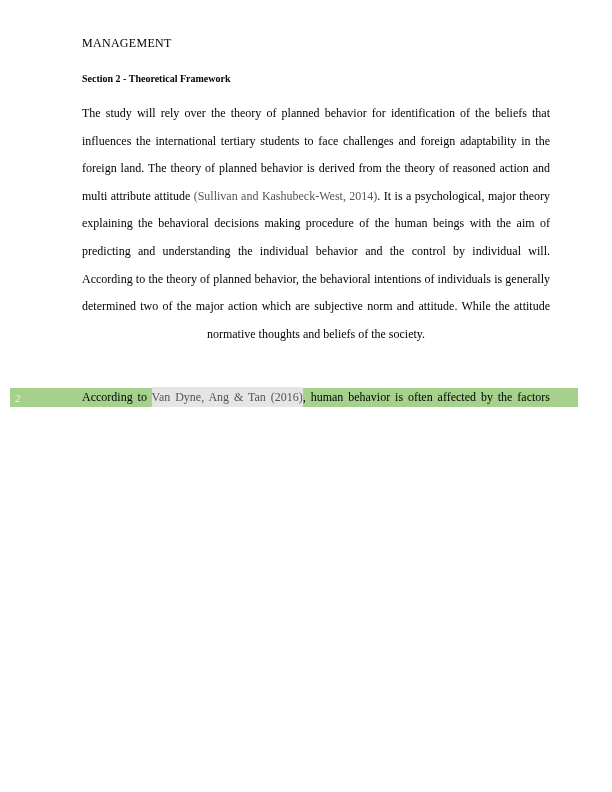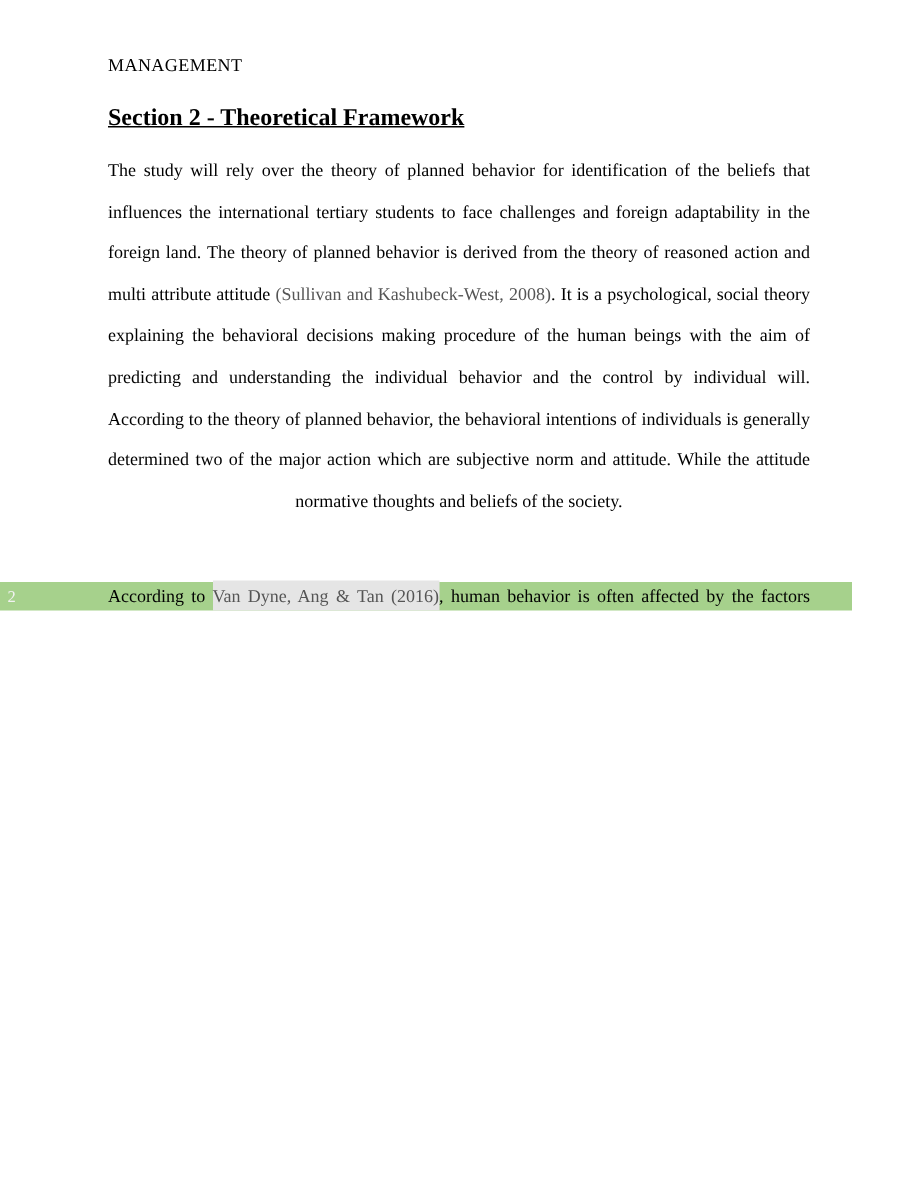--- a/index.html
+++ b/index.html
@@ -8,37 +8,37 @@
     background: #ffffff;
   }
   .page {
     position: relative;
     width: 568px;
     height: 792px;
     background: #ffffff;
     font-family: "Liberation Serif", "DejaVu Serif", serif;
     color: #000000;
     overflow: hidden;
+    margin-left: 10px;
   }
   .running-head {
     position: absolute;
     top: 37px;
     left: 72px;
     font-size: 12px;
     line-height: 12px;
     letter-spacing: 0.3px;
   }
   .section-heading {
     position: absolute;
     top: 73px;
     left: 72px;
-    font-size: 16px;
+    font-size: 10px;
     line-height: 12px;
     font-weight: bold;
-    text-decoration: underline;
   }
   .para1 {
     position: absolute;
     top: 100px;
     left: 72px;
     width: 468px;
     font-size: 12px;
     line-height: 27.6px;
   }
   .jline {
@@ -107,21 +107,21 @@
 <div class="page">
 
   <div class="running-head">MANAGEMENT</div>
 
   <div class="section-heading">Section 2 - Theoretical Framework</div>
 
   <div class="para1">
     <div class="jline">The study will rely over the theory of planned behavior for identification of the beliefs that</div>
     <div class="jline">influences the international tertiary students to face challenges and foreign adaptability in the</div>
     <div class="jline">foreign land. The theory of planned behavior is derived from the theory of reasoned action and</div>
-    <div class="jline"><span>multi attribute attitude </span><span class="cite">(Sullivan and Kashubeck-West, 2008)</span><span>.  It is a psychological, social theory</span></div>
+    <div class="jline"><span>multi attribute attitude </span><span class="cite">(Sullivan and Kashubeck-West, 2014)</span><span>.  It is a psychological, major theory</span></div>
     <div class="jline">explaining the behavioral decisions making procedure of the human beings with the aim of</div>
     <div class="jline">predicting and understanding the individual behavior and the control by individual will.</div>
     <div class="jline">According to the theory of planned behavior, the behavioral intentions of individuals is generally</div>
     <div class="jline">determined two of the major action which are subjective norm and attitude. While the attitude</div>
     <div class="plainline">normative thoughts and beliefs of the society.</div>
   </div>
 
   <div class="para2">
     <div class="hl-band"></div>
     <div class="hl-marker">2</div>

